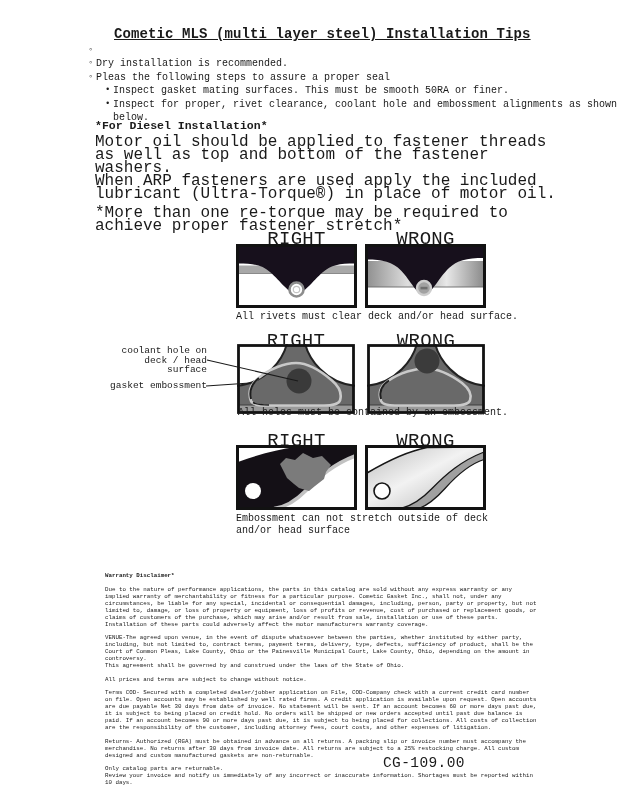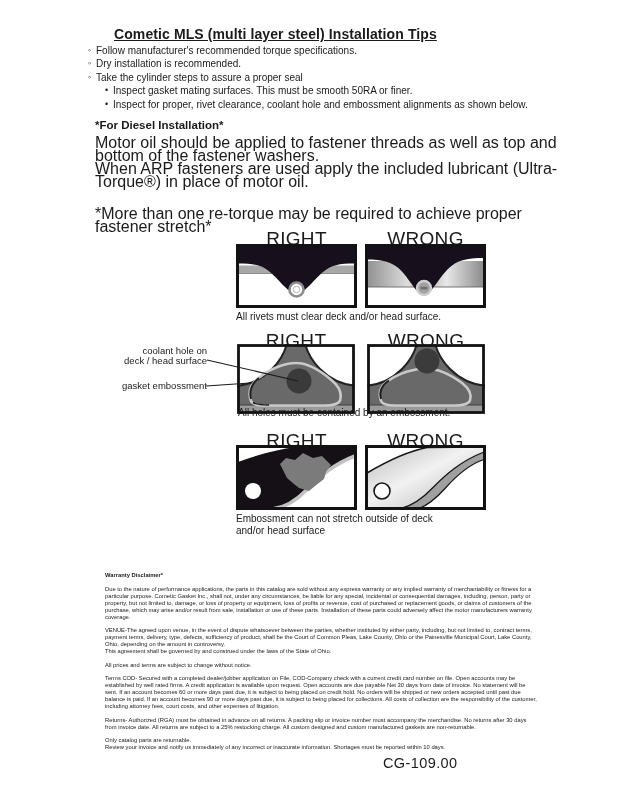--- a/index.html
+++ b/index.html
@@ -1,17 +1,17 @@
 <!DOCTYPE html>
 <html><head>
 <meta charset="utf-8">
 <style>
   html,body{margin:0;padding:0;background:#ffffff;}
   .page{position:relative;width:618px;height:800px;background:#ffffff;
-        font-family:Liberation Sans, sans-serif;color:#1a1a1a;overflow:hidden;}
+        font-family:Liberation Mono, monospace;color:#1a1a1a;overflow:hidden;}
   .abs{position:absolute;}
   .title{left:114px;top:26px;font-size:14px;font-weight:bold;text-decoration:underline;letter-spacing:0.1px;}
   .bullets{left:88px;top:44px;font-size:10px;line-height:13.4px;}
   .b-line{display:flex;align-items:flex-start;}
   .b-glyph{width:8px;flex:0 0 8px;font-size:9px;line-height:13.4px;}
   .b-sub{margin-left:17px;}
   .sec-head{left:95px;top:119px;font-size:11.5px;font-weight:bold;}
   .para{font-size:16px;line-height:13px;white-space:pre-line;}
   .p1{left:95px;top:136px;width:470px;}
   .p2{left:95px;top:167px;width:470px;}
@@ -30,29 +30,28 @@
 </head>
 <body>
 
 <div class="page">
 
   <div class="abs title">Cometic MLS (multi layer steel) Installation Tips</div>
 
   <div class="abs bullets">
     <div class="b-line">
       <span class="b-glyph">◦</span>
-      <span>Follow manufacturer's recommended torque specifications.</span>
     </div>
     <div class="b-line">
       <span class="b-glyph">◦</span>
       <span>Dry installation is recommended.</span>
     </div>
     <div class="b-line">
       <span class="b-glyph">◦</span>
-      <span>Take the cylinder steps to assure a proper seal</span>
+      <span>Pleas the following steps to assure a proper seal</span>
     </div>
     <div class="b-line b-sub">
       <span class="b-glyph">•</span>
       <span>Inspect gasket mating surfaces.  This must be smooth 50RA or finer.</span>
     </div>
     <div class="b-line b-sub">
       <span class="b-glyph">•</span>
       <span>Inspect for proper, rivet clearance, coolant hole and embossment alignments as shown below.</span>
     </div>
   </div>

